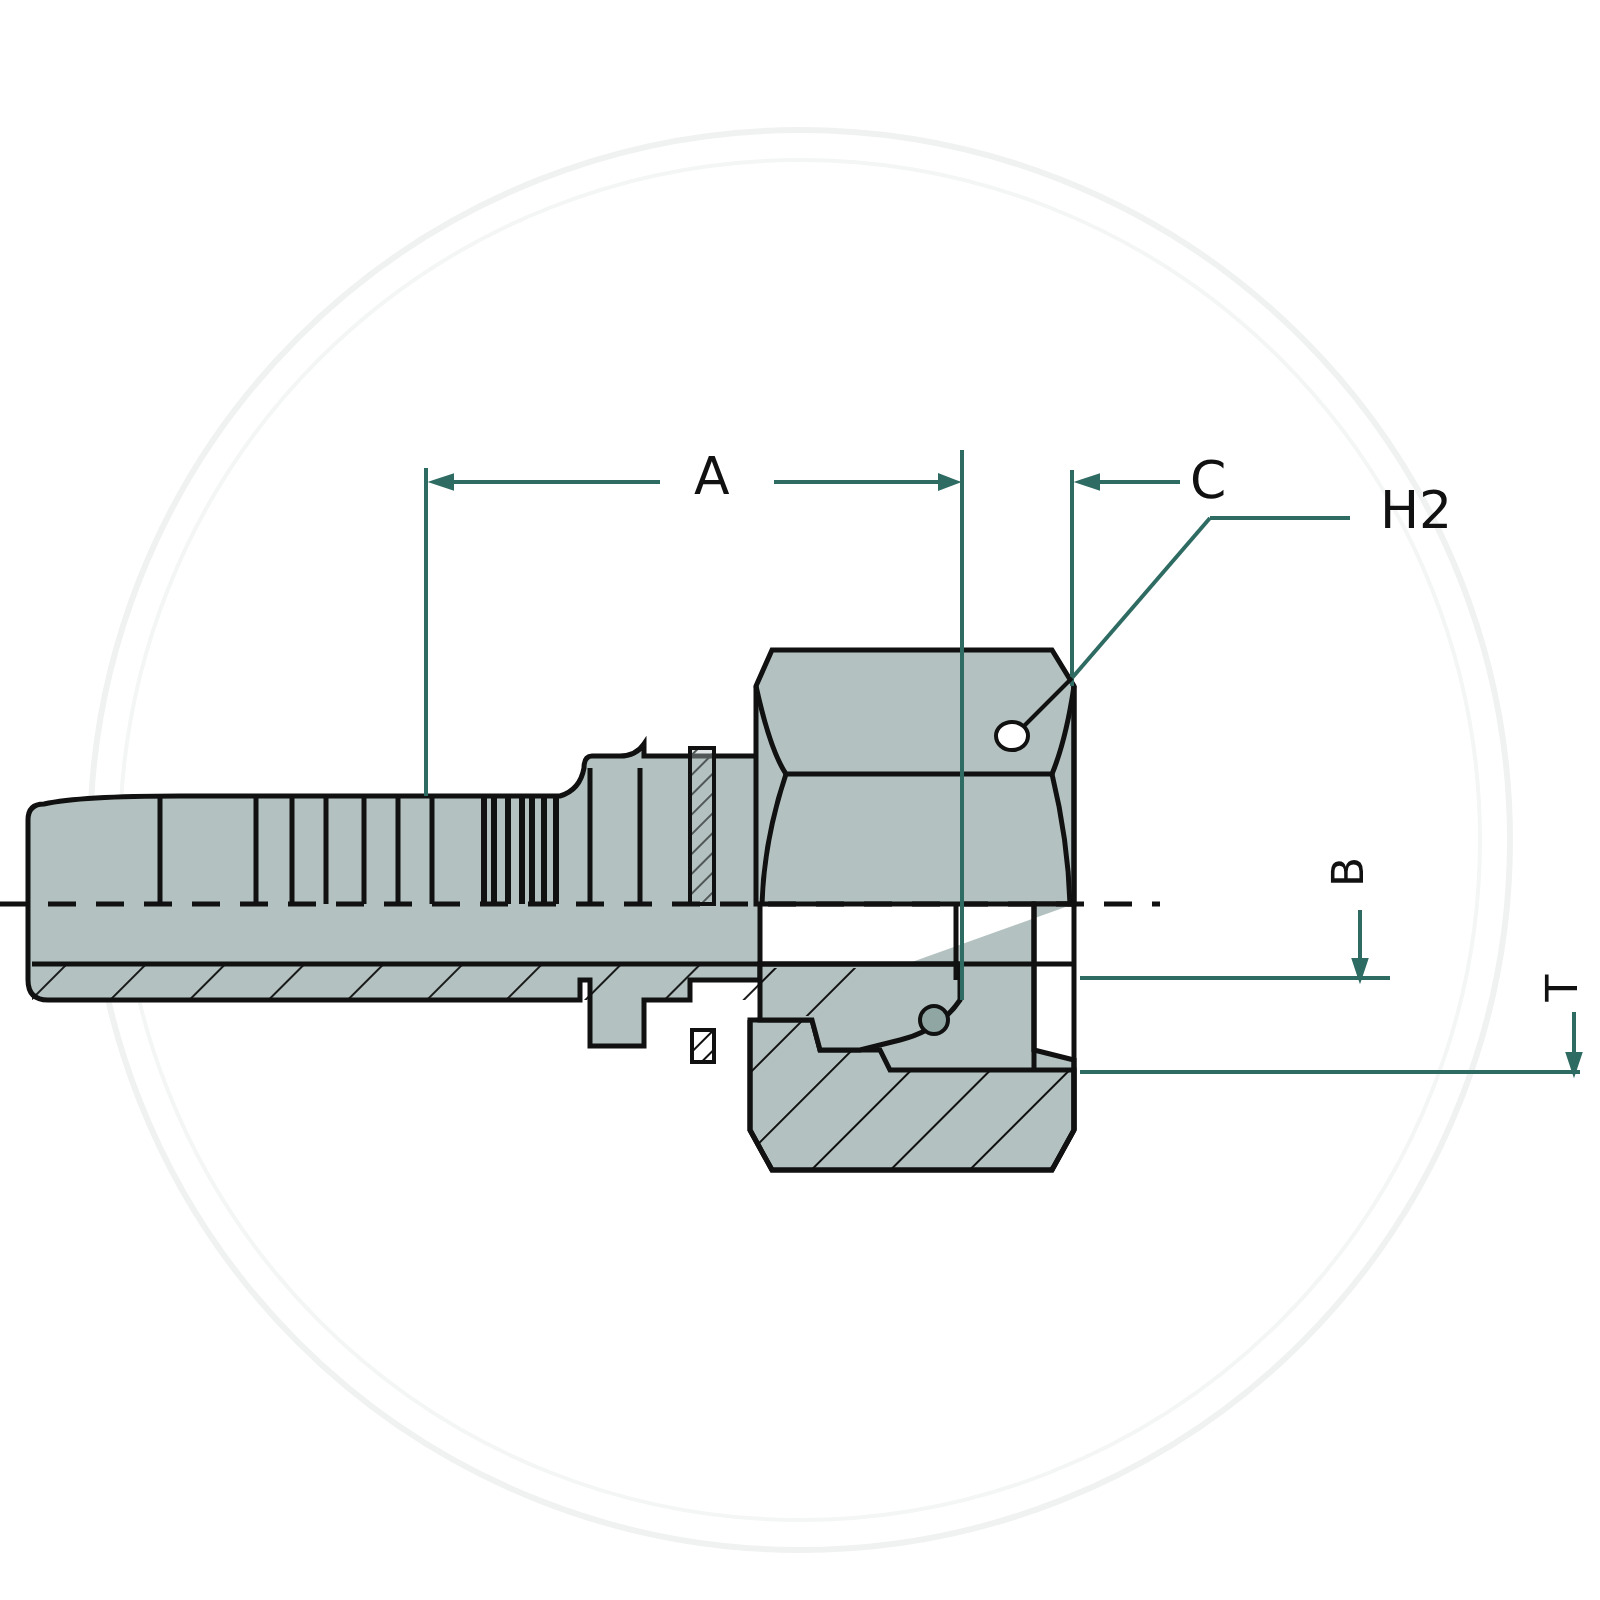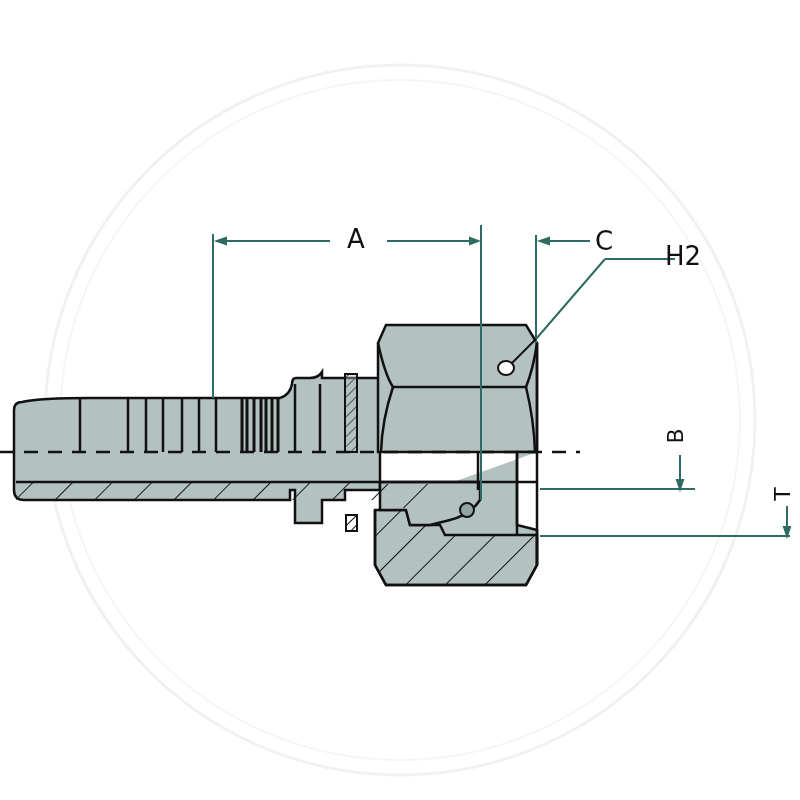--- a/index.html
+++ b/index.html
@@ -108,15 +108,15 @@
     <polygon points="680,489 677,480 683,480"></polygon>
 
     <line x1="540" y1="536" x2="790" y2="536"></line>
     <line x1="787" y1="506" x2="787" y2="533"></line>
     <polygon points="787,536 784,527 790,527"></polygon>
   </g>
 </svg>
 
 <span class="lbl" style="left:347px;top:226px;">A</span>
 <span class="lbl" style="left:595px;top:228px;">C</span>
-<span class="lbl" style="left:665px;top:243px;">H2</span>
+<span class="lbl" style="left:690px;top:243px;">H2</span>
 <span class="lbl rot" style="left:668px;top:425px;font-size:22px;">B</span>
 <span class="lbl rot" style="left:776px;top:483px;font-size:22px;">T</span>
 
 </body></html>

